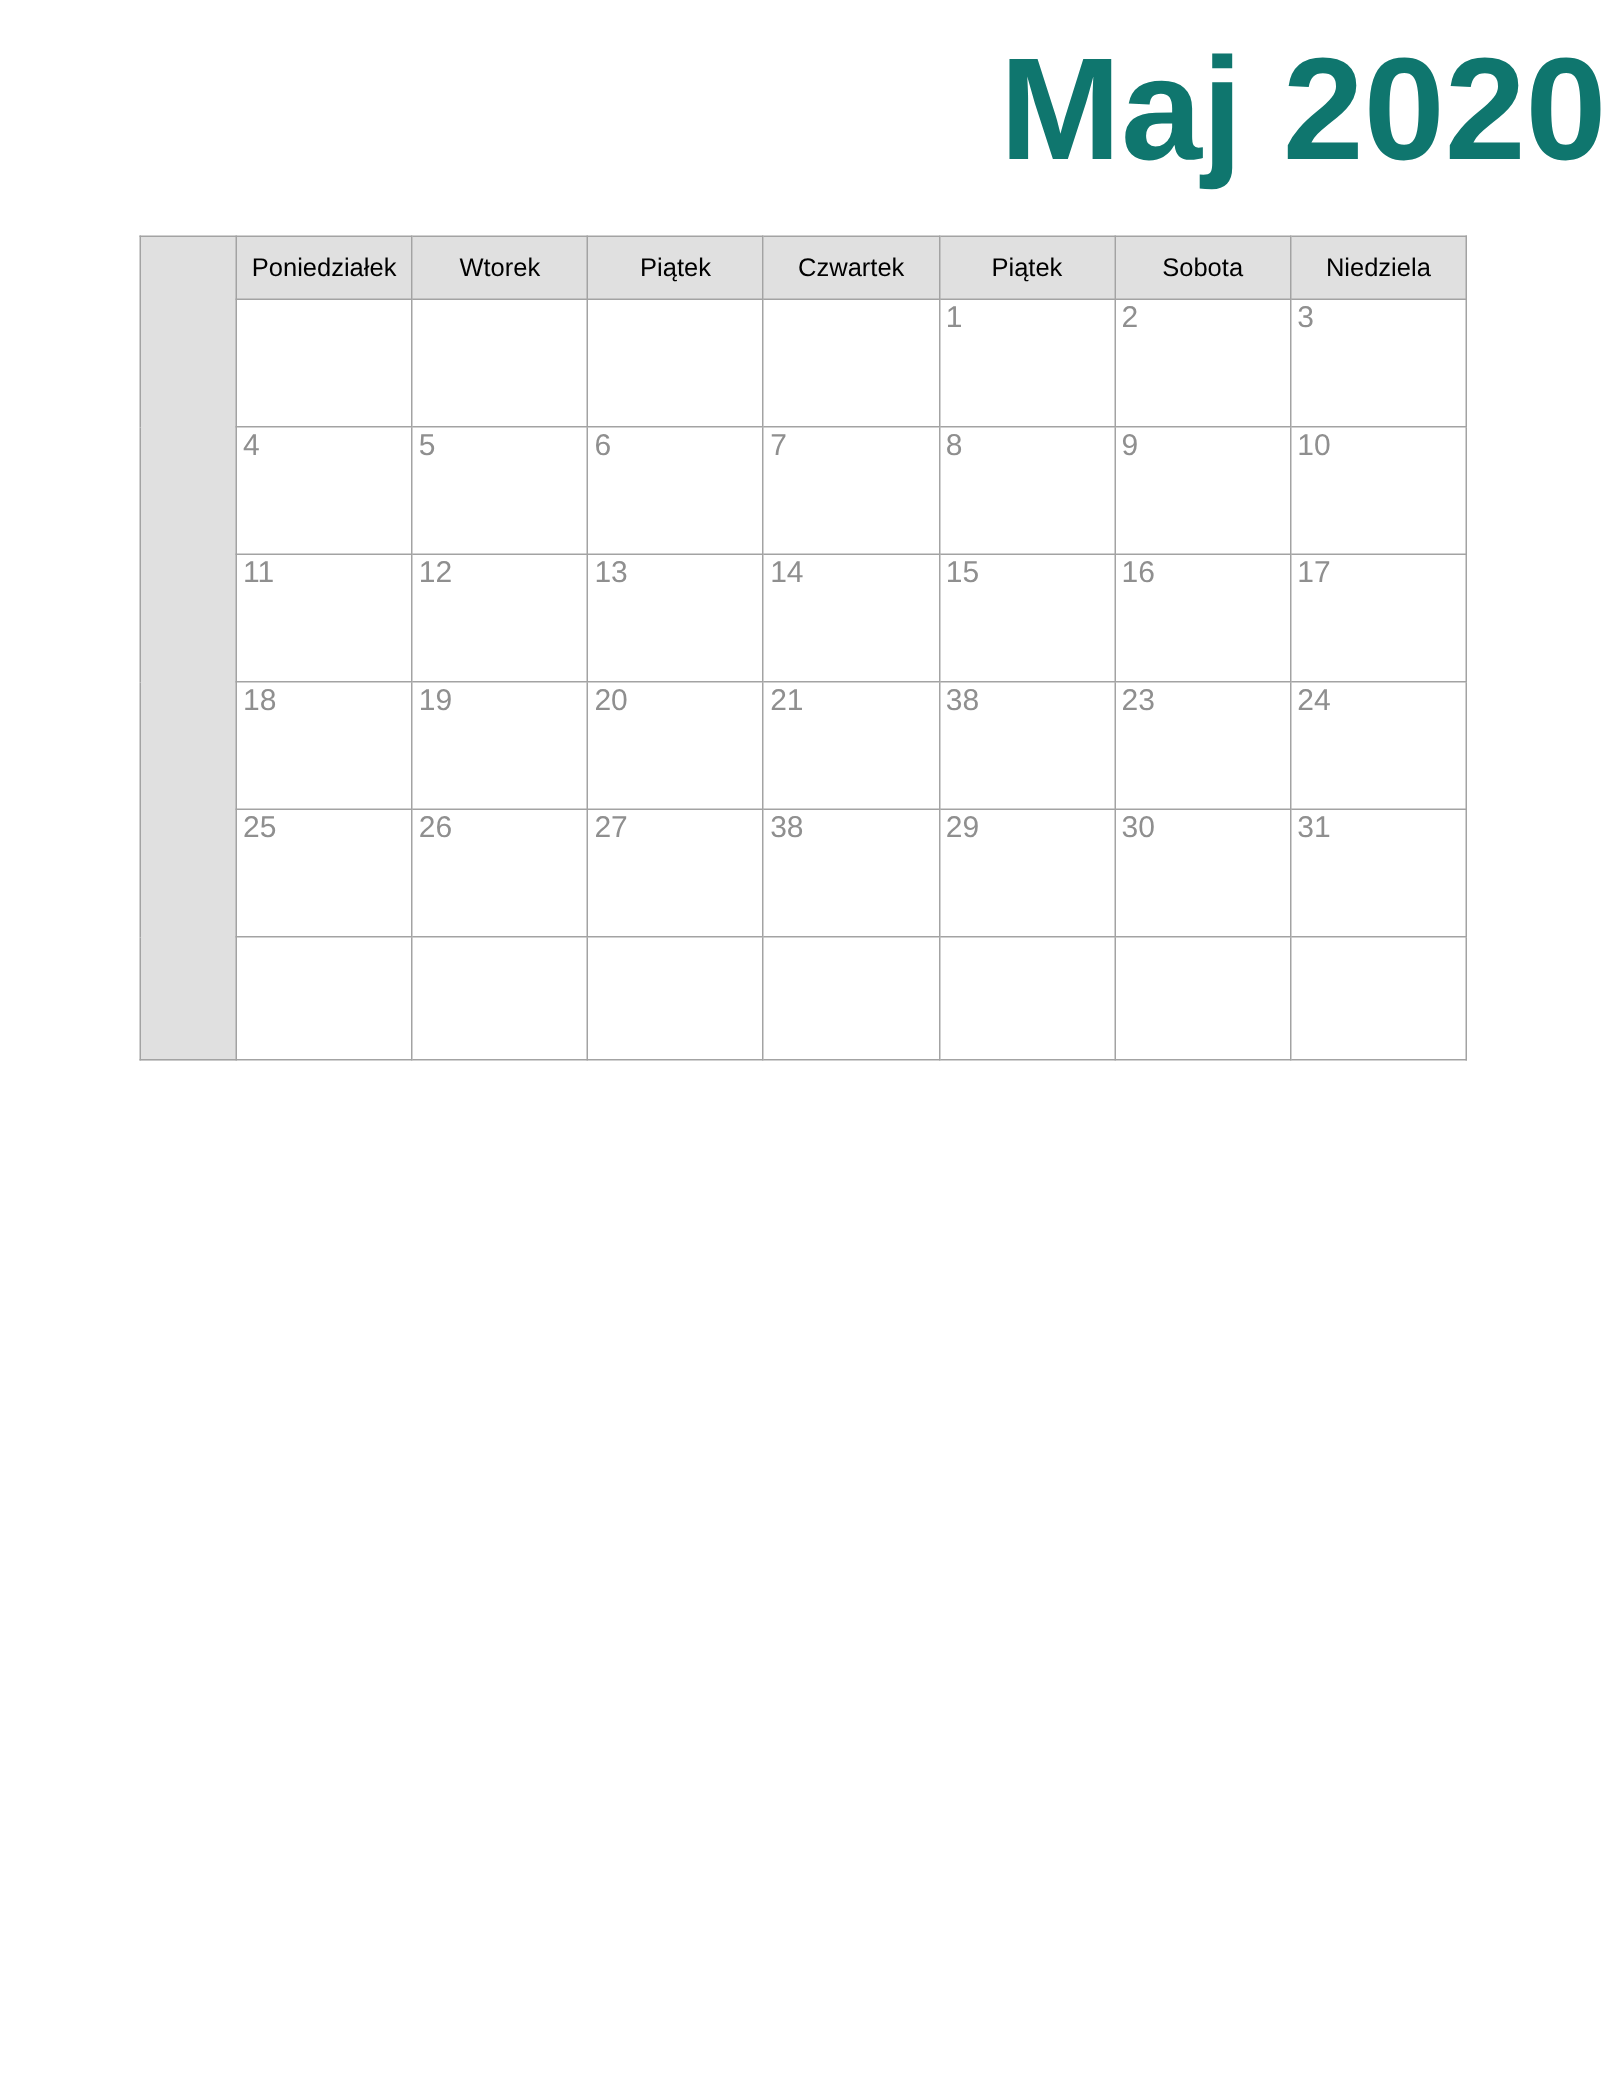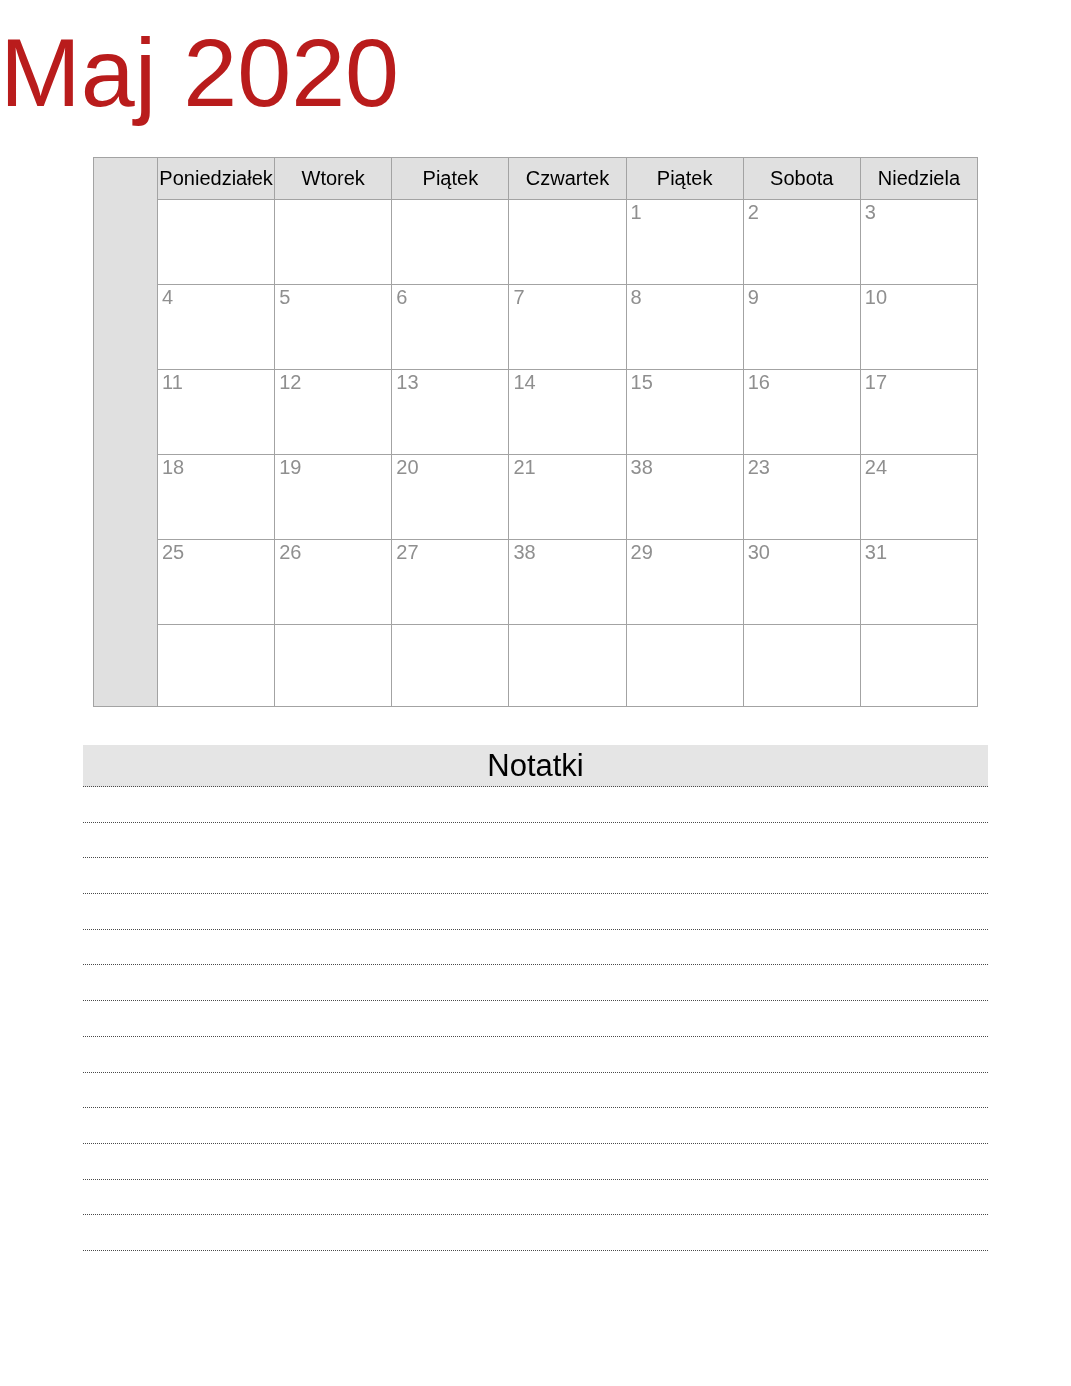--- a/index.html
+++ b/index.html
@@ -18,44 +18,44 @@
     font-family:"Liberation Sans", sans-serif;
     color:#000;
     overflow:hidden;
   }
   .title{
     position:absolute;
     top:20px;
     left:0;
     width:100%;
     margin:0;
-    text-align:left;
+    text-align:right;
     font-size:97px;
-    font-weight:400;
+    font-weight:700;
     line-height:1.1;
     letter-spacing:0;
-    color:#b91c1c;
+    color:#0f766e;
   }
   table.calendar{
     position:absolute;
     left:93px;
     top:157px;
     width:885px;
     border-collapse:collapse;
     table-layout:fixed;
   }
   table.calendar td, table.calendar th{
     border:1px solid var(--border);
     padding:0;
   }
   col.wk{width:64px;}
   table.calendar th{
     background:var(--header-bg);
     font-weight:400;
-    font-size:20px;
+    font-size:17px;
     height:41px;
     text-align:center;
     vertical-align:middle;
     color:#000;
   }
   td.weekcol{
     background:var(--header-bg);
   }
   td.day{
     height:84px;
@@ -262,32 +262,14 @@
             <span class="daynum"></span>
           </td>
           <td class="day">
             <span class="daynum"></span>
           </td>
         </tr>
       </tbody>
   </table>
 
 
-  <div class="notes">
-    <div class="notes-header">Notatki</div>
-    <div id="note-lines">
-        <div class="note-line"></div>
-        <div class="note-line"></div>
-        <div class="note-line"></div>
-        <div class="note-line"></div>
-        <div class="note-line"></div>
-        <div class="note-line"></div>
-        <div class="note-line"></div>
-        <div class="note-line"></div>
-        <div class="note-line"></div>
-        <div class="note-line"></div>
-        <div class="note-line"></div>
-        <div class="note-line"></div>
-        <div class="note-line"></div>
-      </div>
-  </div>
 
 </div>
 
 </body></html>

